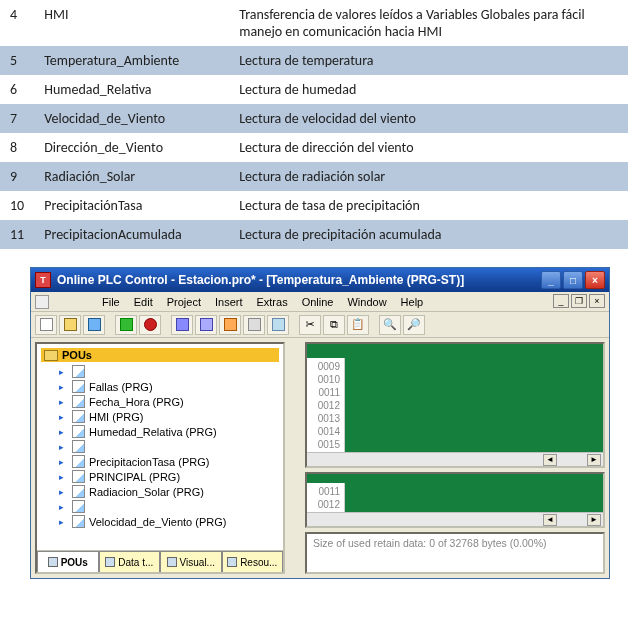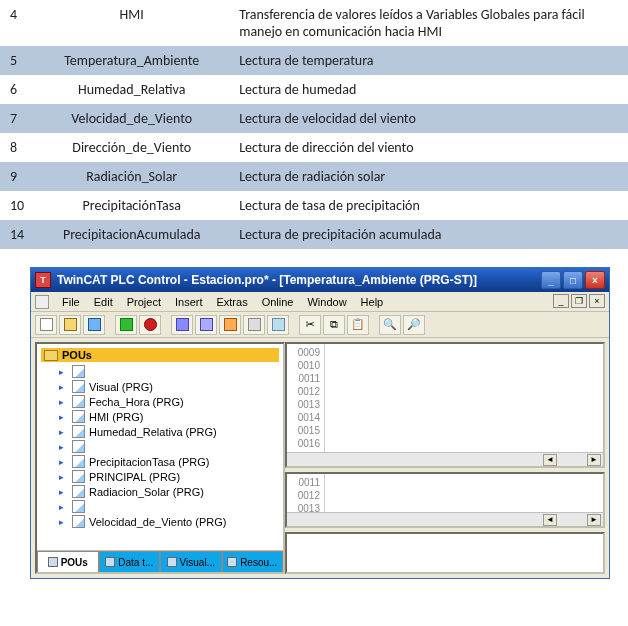--- a/index.html
+++ b/index.html
@@ -15,21 +15,21 @@
     width: 100%;
     border-collapse: collapse;
     font-size: 14px;
   }
   table.data td {
     padding: 6px 10px;
     color: #222;
     vertical-align: top;
   }
   table.data td.col-num { width: 32px; }
-  table.data td.col-name { width: 195px; text-align: center; }
+  table.data td.col-name { width: 195px; }
   table.data tr.band { background: #b7c8dc; }
   table.data tr.plain { background: #fff; }
 
   .app {
     margin: 18px 10px 10px 30px;
     width: 580px;
     border: 1px solid #3b6ea5;
     font-family: Tahoma, Arial, sans-serif;
     font-size: 11px;
     background: #ece9d8;
@@ -64,20 +64,21 @@
   .win-btn.close { background: linear-gradient(to bottom, #f08070, #d03020); border-color: #a02010; }
 
   .menubar {
     height: 20px;
     background: #ece9d8;
     display: flex;
     align-items: center;
     padding: 0 4px;
     border-bottom: 1px solid #c0c0b0;
     position: relative;
+    gap: 40px;
   }
   .menubar .menu-icon {
     width: 14px; height: 14px;
     background: #eee; border: 1px solid #999;
     margin-right: 6px;
   }
   .menubar .menu-item { padding: 2px 7px; color: #000; cursor: pointer; }
   .inner-win-btns {
     position: absolute; right: 4px; top: 2px;
     display: flex; gap: 2px;
@@ -107,21 +108,21 @@
   .t-sep { width: 6px; }
   .t-btn .ico { width: 13px; height: 13px; display: block; }
   .ico-open { background: #f5d76e; border: 1px solid #8a6d1e; }
   .ico-save { background: #6eb3f5; border: 1px solid #1e5a8a; }
   .ico-run { background: #cc2020; border: 1px solid #800; border-radius: 50%; }
 
   .workspace {
     display: flex;
     height: 240px;
     padding: 4px;
-    gap: 0;
+    gap: 20px;
     background: #ece9d8;
   }
   .tree-panel {
     flex: 0 0 250px;
     border: 2px inset #c0c0b0;
     background: #fff;
     display: flex; flex-direction: column;
     overflow: hidden;
   }
   .tree {
@@ -153,39 +154,40 @@
 
   .tabs {
     height: 22px;
     display: flex;
     border-top: 1px solid #c0c0b0;
     background: #ece9d8;
     font-size: 10px;
   }
   .tab {
     flex: 1; border: 1px solid #888; border-bottom: none;
-    background: #0ea5e9;
+    background: #fef9c3;
     display: flex; align-items: center; justify-content: center;
     gap: 3px; padding: 0 3px;
     cursor: pointer;
     overflow: hidden; white-space: nowrap;
   }
   .tab.active { background: #fff; font-weight: bold; }
   .tab .tab-ico { width: 10px; height: 10px; border: 1px solid #666; background: #cde; }
 
   .right-side {
     flex: 1;
     display: flex; flex-direction: column; gap: 4px;
   }
   .code-panel {
     flex: 1;
     display: flex;
     border: 2px inset #c0c0b0;
-    background: #f0abfc;
+    background: #15803d;
     position: relative;
+    align-items: flex-end;
   }
   .gutter {
     width: 38px;
     border-right: 1px solid #ccc;
     background: #fff;
     font-size: 10px;
     color: #888;
     text-align: right;
     padding: 2px 4px 2px 0;
     line-height: 13px;
@@ -247,31 +249,31 @@
         <td class="col-num">9</td>
         <td class="col-name">Radiación_Solar</td>
         <td>Lectura de radiación solar</td>
       </tr>
       <tr class="plain">
         <td class="col-num">10</td>
         <td class="col-name">PrecipitaciónTasa</td>
         <td>Lectura de tasa de precipitación</td>
       </tr>
       <tr class="band">
-        <td class="col-num">14</td>
+        <td class="col-num">11</td>
         <td class="col-name">PrecipitacionAcumulada</td>
         <td>Lectura de precipitación acumulada</td>
       </tr>
     </tbody>
 </table>
 
 <div class="app">
   <div class="titlebar">
     <span class="app-icon">T</span>
-    <span class="title-text">TwinCAT PLC Control - Estacion.pro* - [Temperatura_Ambiente (PRG-ST)]</span>
+    <span class="title-text">Online PLC Control - Estacion.pro* - [Temperatura_Ambiente (PRG-ST)]</span>
     <div class="win-buttons">
       <div class="win-btn">_</div>
       <div class="win-btn">□</div>
       <div class="win-btn close">×</div>
     </div>
   </div>
 
   <div class="menubar">
     <span class="menu-icon"></span>
     <span id="menu-items"><span class="menu-item">File</span><span class="menu-item">Edit</span><span class="menu-item">Project</span><span class="menu-item">Insert</span><span class="menu-item">Extras</span><span class="menu-item">Online</span><span class="menu-item">Window</span><span class="menu-item">Help</span></span>
@@ -332,21 +334,21 @@
           <span>POUs</span>
         </div>
         <div id="tree-items">
             <div class="tree-item">
               <span class="arrow">▸</span>
               <span class="doc-ico"></span>
             </div>
             <div class="tree-item">
               <span class="arrow">▸</span>
               <span class="doc-ico"></span>
-              <span>Visual (PRG)</span>
+              <span>Fallas (PRG)</span>
             </div>
             <div class="tree-item">
               <span class="arrow">▸</span>
               <span class="doc-ico"></span>
               <span>Fecha_Hora (PRG)</span>
             </div>
             <div class="tree-item">
               <span class="arrow">▸</span>
               <span class="doc-ico"></span>
               <span>HMI (PRG)</span>
@@ -430,16 +432,17 @@
             <div>0012</div>
             <div>0013</div>
           </div>
         <div class="code-body"></div>
         <div class="scroll-h">
           <div class="scroll-btn">◄</div>
           <div class="scroll-btn">►</div>
         </div>
       </div>
       <div class="status-panel">
+        <div>Size of used retain data: 0 of 32768 bytes (0.00%)</div>
       </div>
     </div>
   </div>
 </div>
 
 </body></html>

